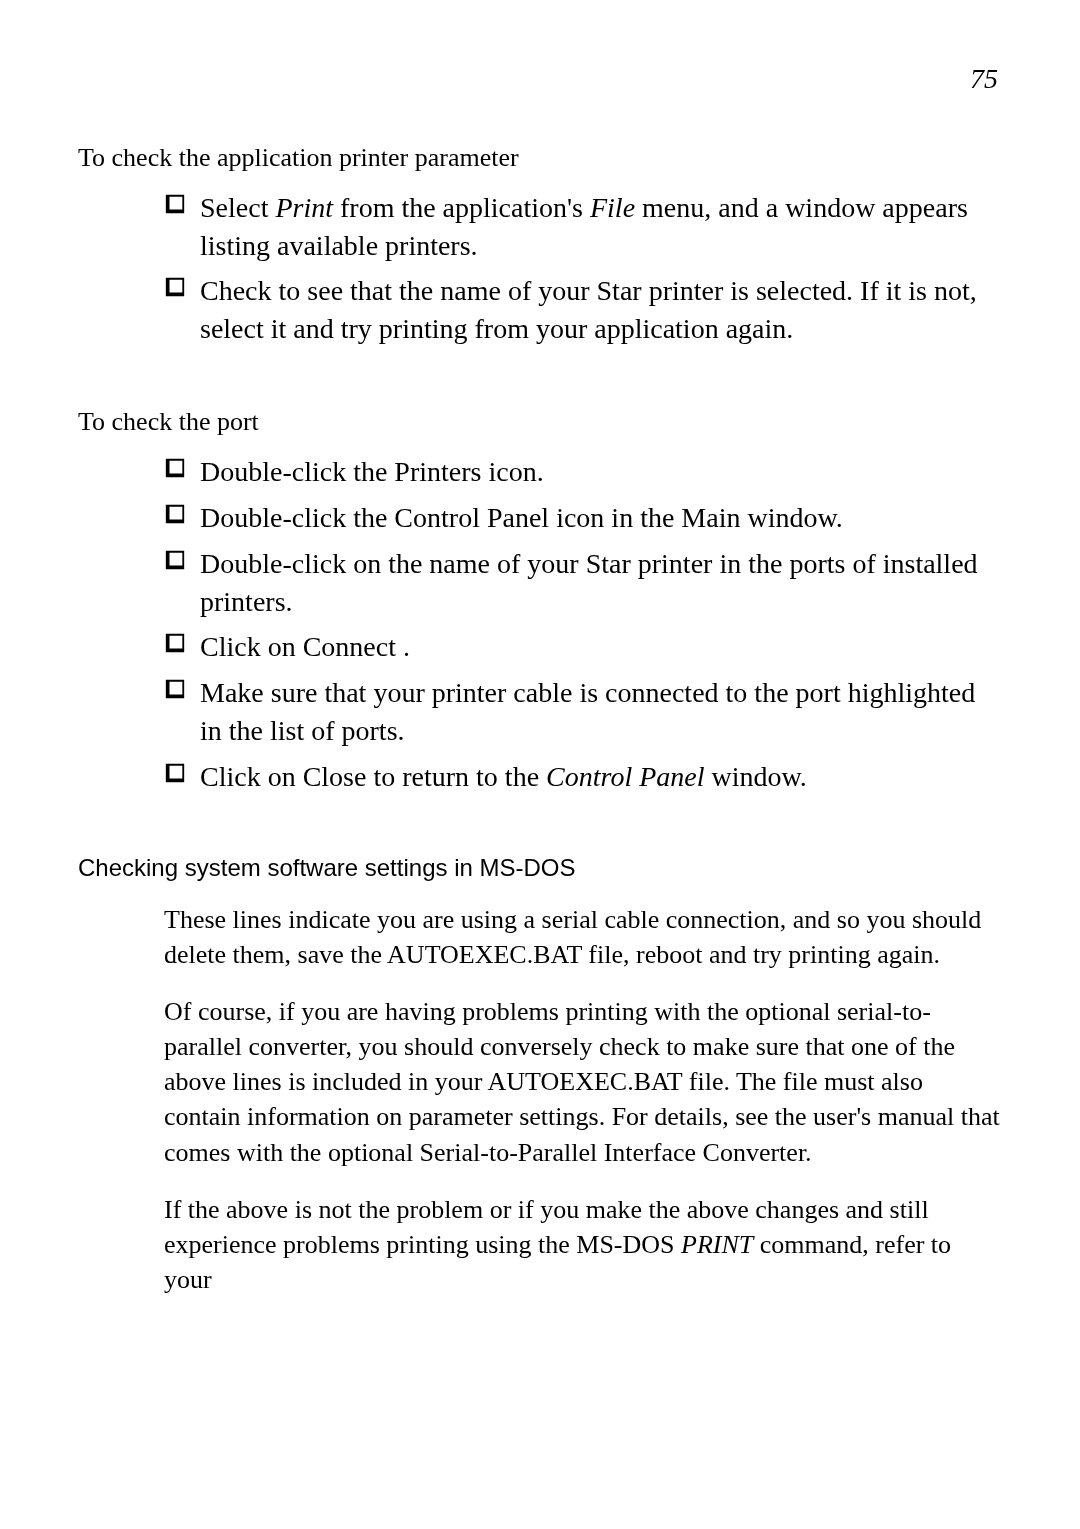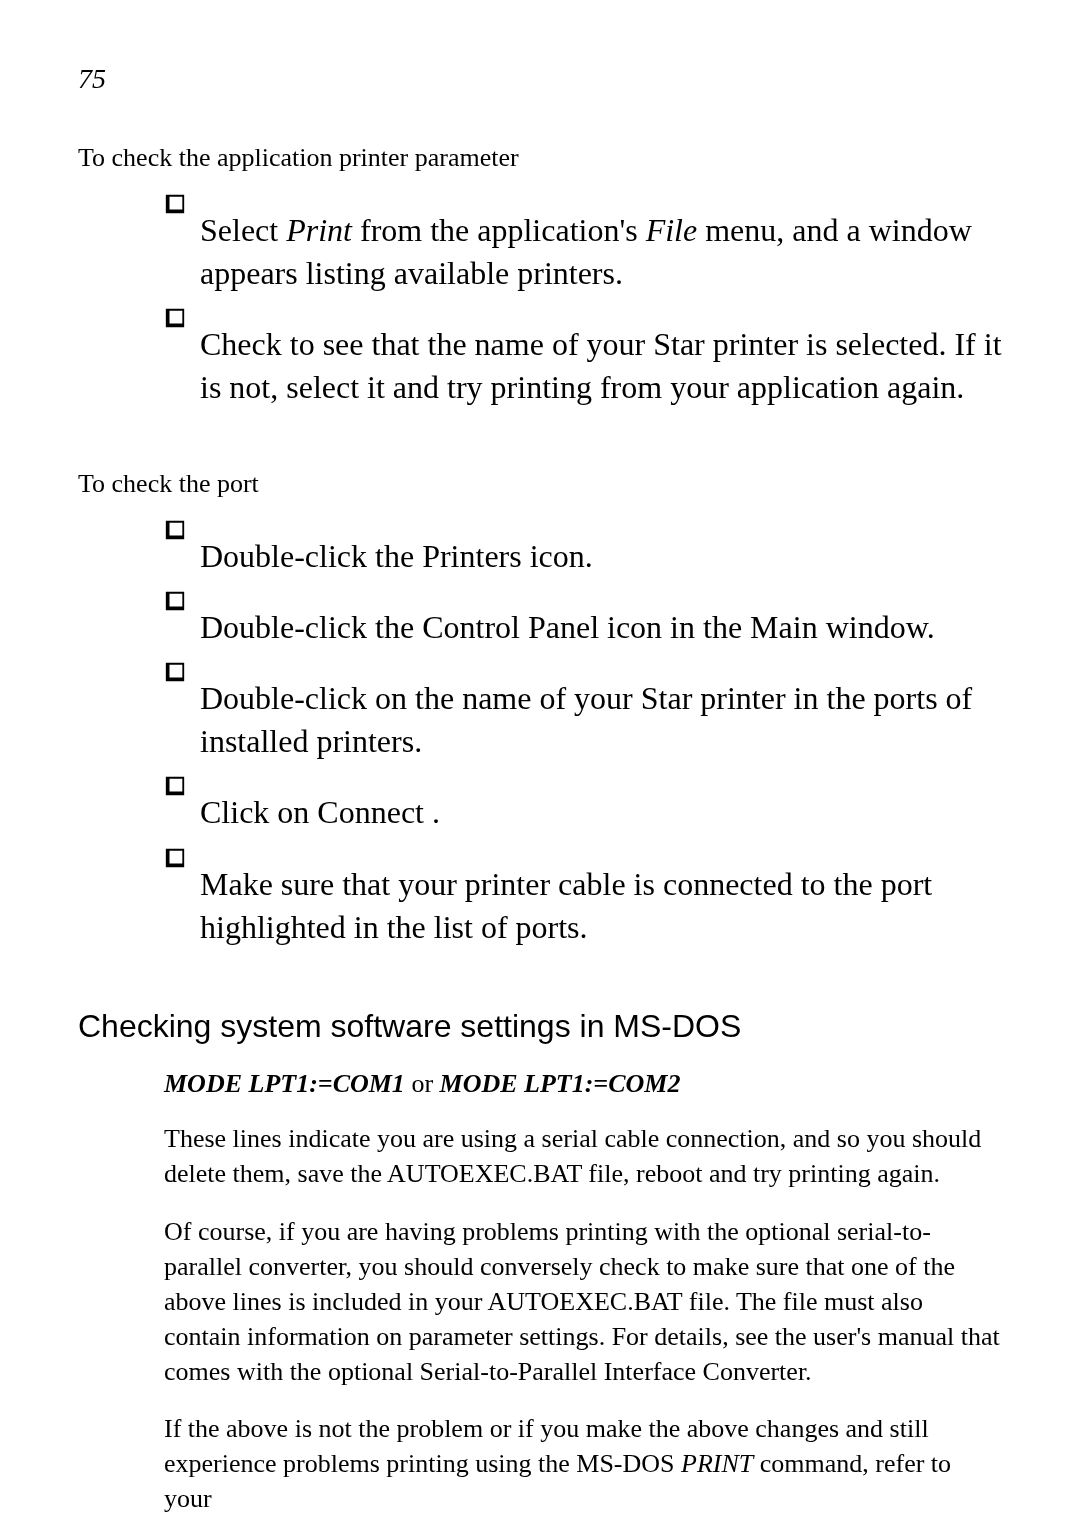--- a/index.html
+++ b/index.html
@@ -10,25 +10,25 @@
     body {
       font-family: "Times New Roman", Times, serif;
       background: #fff;
       width: 1080px;
       height: 1529px;
       padding: 60px 78px 60px 78px;
       color: #000;
       line-height: 1.35;
     }
     .page-number {
-      text-align: left;
+      text-align: right;
       font-style: italic;
       font-size: 28px;
       margin-bottom: 42px;
-      margin-right: 21px;
+      margin-right: 4px;
     }
     .intro-text {
       font-size: 26px;
       margin-bottom: 14px;
     }
     .checklist {
       margin-left: 86px;
       margin-bottom: 56px;
     }
     .checklist-item {
@@ -41,29 +41,28 @@
       width: 24px;
       height: 24px;
       margin-right: 12px;
       margin-top: 4px;
     }
     .check-icon svg {
       display: block;
     }
     .item-body {
       flex: 1;
-      font-size: 32px;
-      margin-top: 20px;
+      font-size: 28px;
     }
     .item-body p {
       margin-top: 10px;
     }
     .section-heading {
       font-family: Arial, Helvetica, sans-serif;
-      font-size: 32px;
+      font-size: 24px;
       font-weight: 400;
       margin-bottom: 18px;
     }
     .body-block {
       margin-left: 86px;
     }
     .body-para {
       font-size: 26px;
       margin-bottom: 22px;
     }
@@ -154,27 +153,35 @@
     <span class="check-icon">
       <svg viewBox="0 0 24 24" width="22" height="22">
           <path d="M3 3 H21 V21 H3 Z" fill="none" stroke="#000" stroke-width="2"></path>
           <path d="M3 21 H21 L21 18 L6 18 L6 3 L3 3 Z" fill="#000"></path>
         </svg>
     </span>
     <div class="item-body">
       <span>Make sure that your printer cable is connected to the port highlighted in the list of ports.</span>
     </div>
   </div>
+  <div class="checklist-item">
+    <span class="check-icon">
+      <svg viewBox="0 0 24 24" width="22" height="22">
+          <path d="M3 3 H21 V21 H3 Z" fill="none" stroke="#000" stroke-width="2"></path>
+          <path d="M3 21 H21 L21 18 L6 18 L6 3 L3 3 Z" fill="#000"></path>
+        </svg>
+    </span>
+    <div class="item-body">
+      <span>Click on Close   to return to the </span><span class="italic">Control Panel</span><span>  window.</span>
+    </div>
+  </div>
 </div>
 
 <div class="section-heading">Checking system software settings in MS-DOS</div>
 
 <div class="body-block">
-  <div class="mode-line">
-    <span>MODE LPT1:=COM1</span><span class="mode-or"> or </span><span>MODE LPT1:=COM2</span>
-  </div>
   <div class="body-para">These lines indicate you are using a serial cable connection, and so you should delete them, save the AUTOEXEC.BAT file, reboot and try printing again.</div>
   <div class="body-para">Of course, if you are having problems printing with the optional serial-to-parallel converter, you should conversely check to make sure that one of the above lines is included in your AUTOEXEC.BAT file. The file must also contain information on parameter settings. For details, see the user's manual that comes with the optional Serial-to-Parallel Interface Converter.</div>
   <div class="body-para">
     <span>If the above is not the problem or if you make the above changes and still experience problems printing using the MS-DOS </span><span class="italic">PRINT</span><span>  command, refer to your </span>
   </div>
 
 </div>
 
 </body></html>

